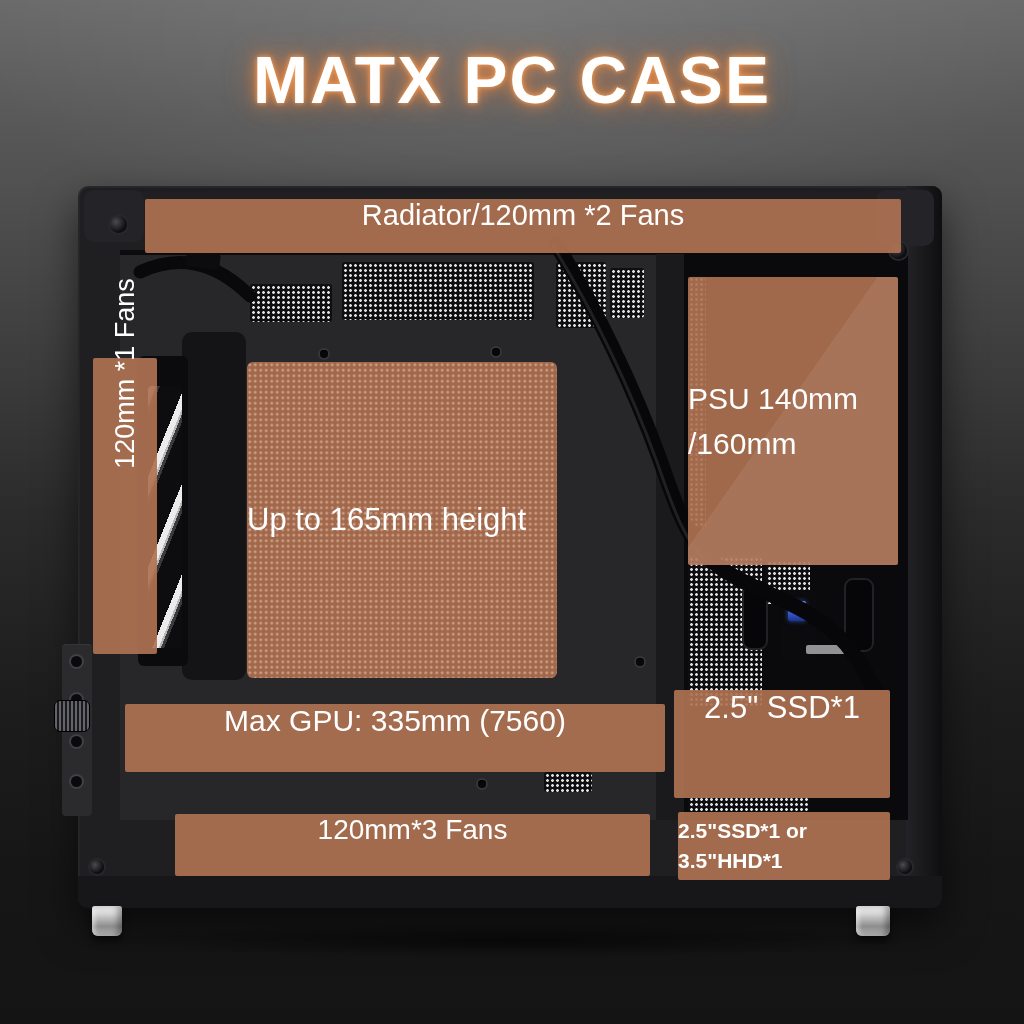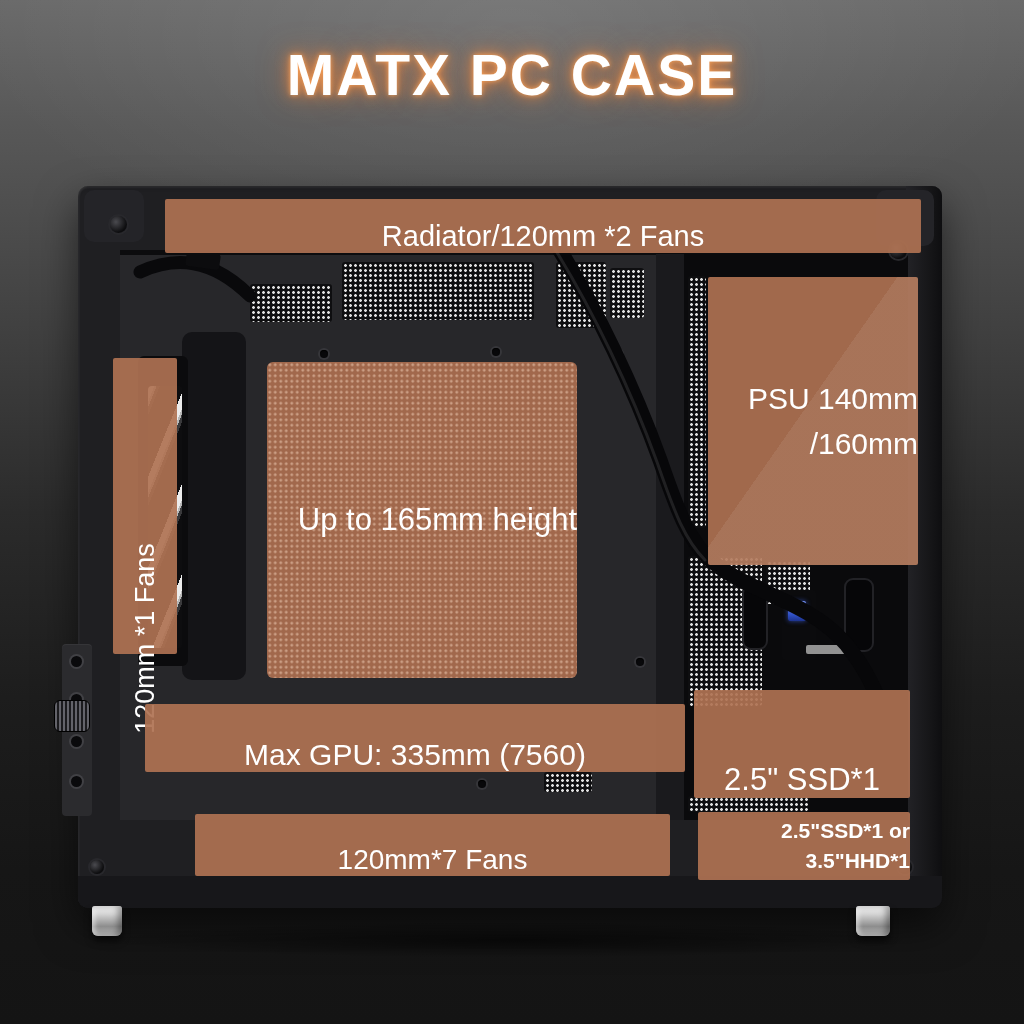--- a/index.html
+++ b/index.html
@@ -6,21 +6,21 @@
   .scene {
     position:relative; width:1024px; height:1024px; overflow:hidden;
     font-family:"Liberation Sans","DejaVu Sans",sans-serif;
     background:
       radial-gradient(ellipse 900px 420px at 50% 2%, rgba(255,255,255,0.10), transparent 60%),
       linear-gradient(180deg,#6a6a6a 0%, #585858 12%, #434343 30%, #2b2b2b 50%, #1d1d1d 68%, #161616 85%, #141414 100%);
   }
   .a { position:absolute; }
   .title {
     top:42px; left:0; width:100%; text-align:center;
-    font-size:57px; font-weight:bold; letter-spacing:2px; color:#ffffff;
+    font-size:66px; font-weight:bold; letter-spacing:2px; color:#ffffff;
     text-shadow:0 0 5px rgba(255,165,90,.95), 0 0 14px rgba(255,140,60,.8), 0 0 30px rgba(255,125,45,.55);
   }
   
   .case-body { left:78px; top:186px; width:864px; height:722px; background:#1f1f22; border-radius:10px;
     box-shadow: inset 0 2px 2px rgba(255,255,255,.07), inset 2px 0 2px rgba(255,255,255,.04), inset -3px 0 5px rgba(0,0,0,.5), 0 18px 40px rgba(0,0,0,.55); }
   .front-bezel { left:906px; top:186px; width:36px; height:722px; border-radius:0 10px 10px 0;
     background:linear-gradient(90deg,#232327,#151517 70%,#0e0e10); }
   .corner-tab { background:#242428; border-radius:10px; }
   .interior { left:120px; top:254px; width:788px; height:566px; background:#101012;
     box-shadow: inset 0 0 0 1px rgba(255,255,255,.03); }
@@ -49,22 +49,22 @@
     box-shadow:inset 0 1px 1px rgba(255,255,255,.06); }
   .pci-hole { width:11px; height:11px; border-radius:50%; background:#0a0a0c; box-shadow:0 0 0 2px #414145; }
   .thumbscrew { left:54px; top:700px; width:34px; height:30px; border-radius:6px; border:1px solid #000;
     background:repeating-linear-gradient(90deg,#63636a 0 2px,#1b1b1e 2px 4px); }
   .foot { border-radius:3px 3px 6px 6px;
     background:linear-gradient(180deg,#f7f7f7 0%,#d2d2d2 28%,#8d8d8d 68%,#b5b5b5 100%);
     box-shadow:0 5px 7px rgba(0,0,0,.6), inset -4px 0 6px rgba(0,0,0,.35), inset 3px 0 4px rgba(255,255,255,.5); }
   .floor-shadow { left:100px; top:922px; width:824px; height:36px;
     background:radial-gradient(ellipse at 50% 50%, rgba(0,0,0,.55), transparent 70%); }
   
-  .overlay { background:rgba(175,114,83,.92); color:#ffffff; display:flex; align-items:flex-end; justify-content:center;
-    text-align:center; border-radius:2px;margin-left:20px; }
+  .overlay { background:rgba(175,114,83,.92); color:#ffffff; display:flex; align-items:flex-start; justify-content:center;
+    text-align:center; border-radius:2px; }
   .overlay b { font-weight:normal; }
   .ov-texture { background-color:rgba(167,107,78,.96);
     background-image:radial-gradient(circle,rgba(255,224,202,.45) 1px,transparent 1.8px);
     background-size:5.5px 5.5px; }
   .sheen { overflow:hidden; }
   .sheen::after { content:""; position:absolute; inset:0;
     background:linear-gradient(125deg, transparent 46%, rgba(255,255,255,.07) 46%); }
   .vtext { transform:rotate(-90deg); white-space:nowrap; }
 </style>
 </head>
@@ -154,21 +154,21 @@
 
   <div class="a overlay" style="left:125px;top:704px;width:540px;height:68px;font-size:30px;">
     <span><span>Max GPU: </span><b>335mm</b><span> (7560)</span></span>
   </div>
 
   <div class="a overlay" style="left:674px;top:690px;width:216px;height:108px;font-size:31px;">
     <span>2.5" SSD*1</span>
   </div>
 
   <div class="a overlay" style="left:175px;top:814px;width:475px;height:62px;font-size:28px;">
-    <span>120mm*7 Fans</span>
+    <span>120mm*3 Fans</span>
   </div>
 
   <div class="a overlay" style="left:678px;top:812px;width:212px;height:68px;font-size:21px;font-weight:bold;line-height:1.45;flex-direction:column;">
     <div>2.5"SSD*1 or</div>
     <div>3.5"HHD*1</div>
   </div>
 
 </div>
 
 </body></html>

